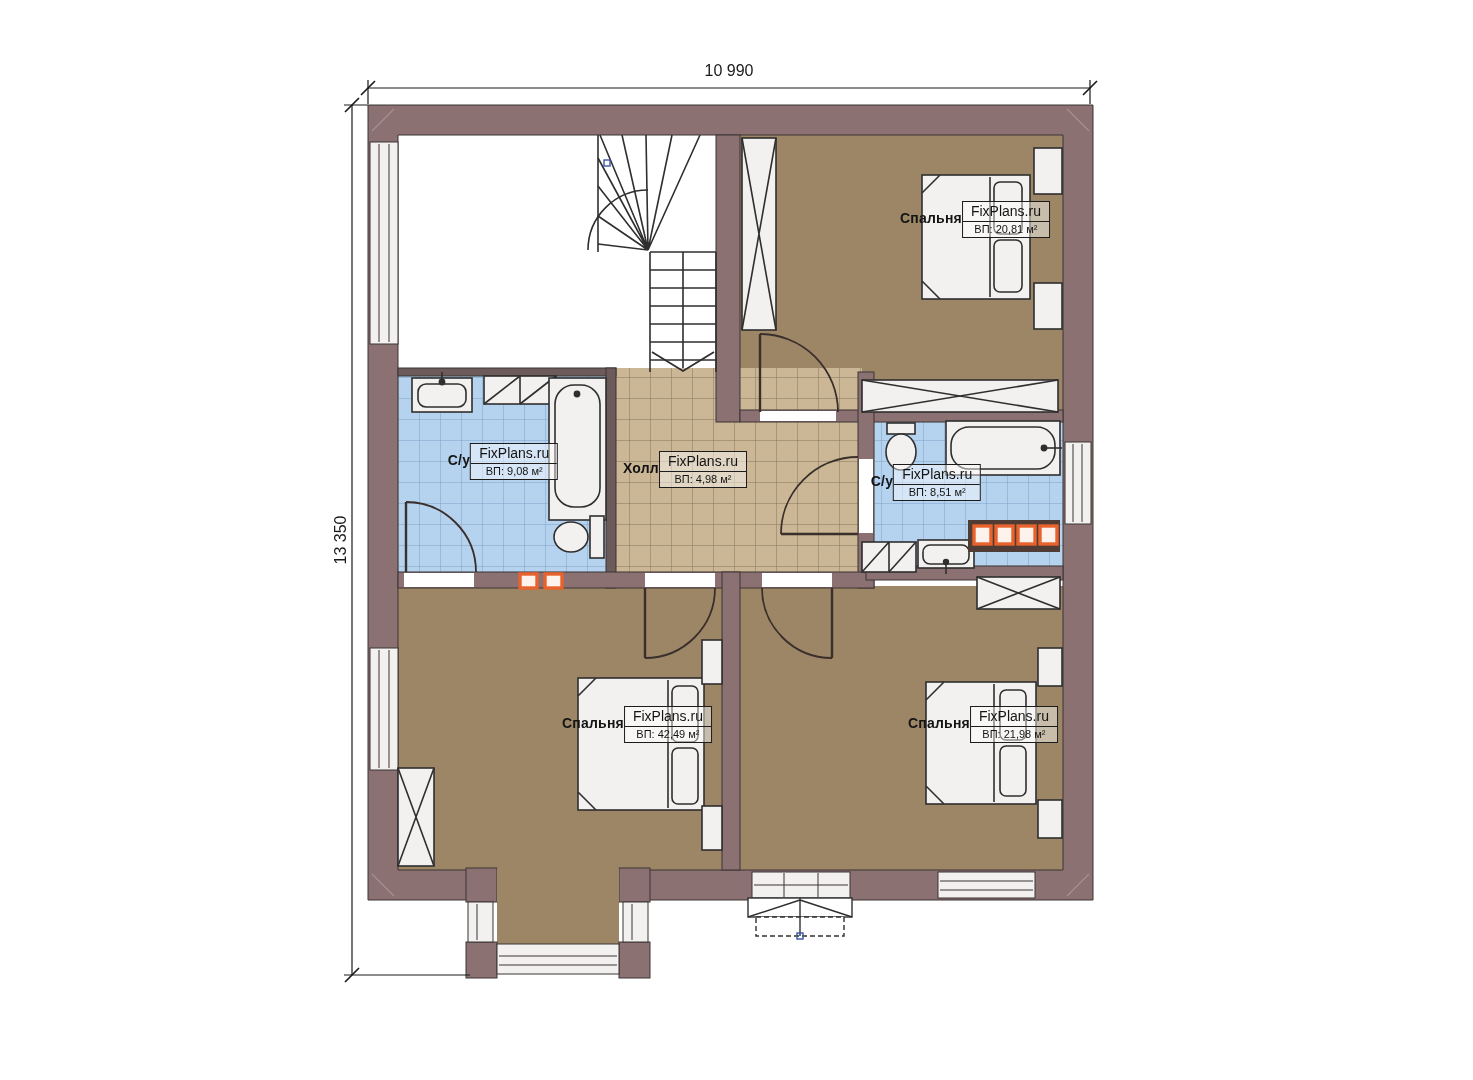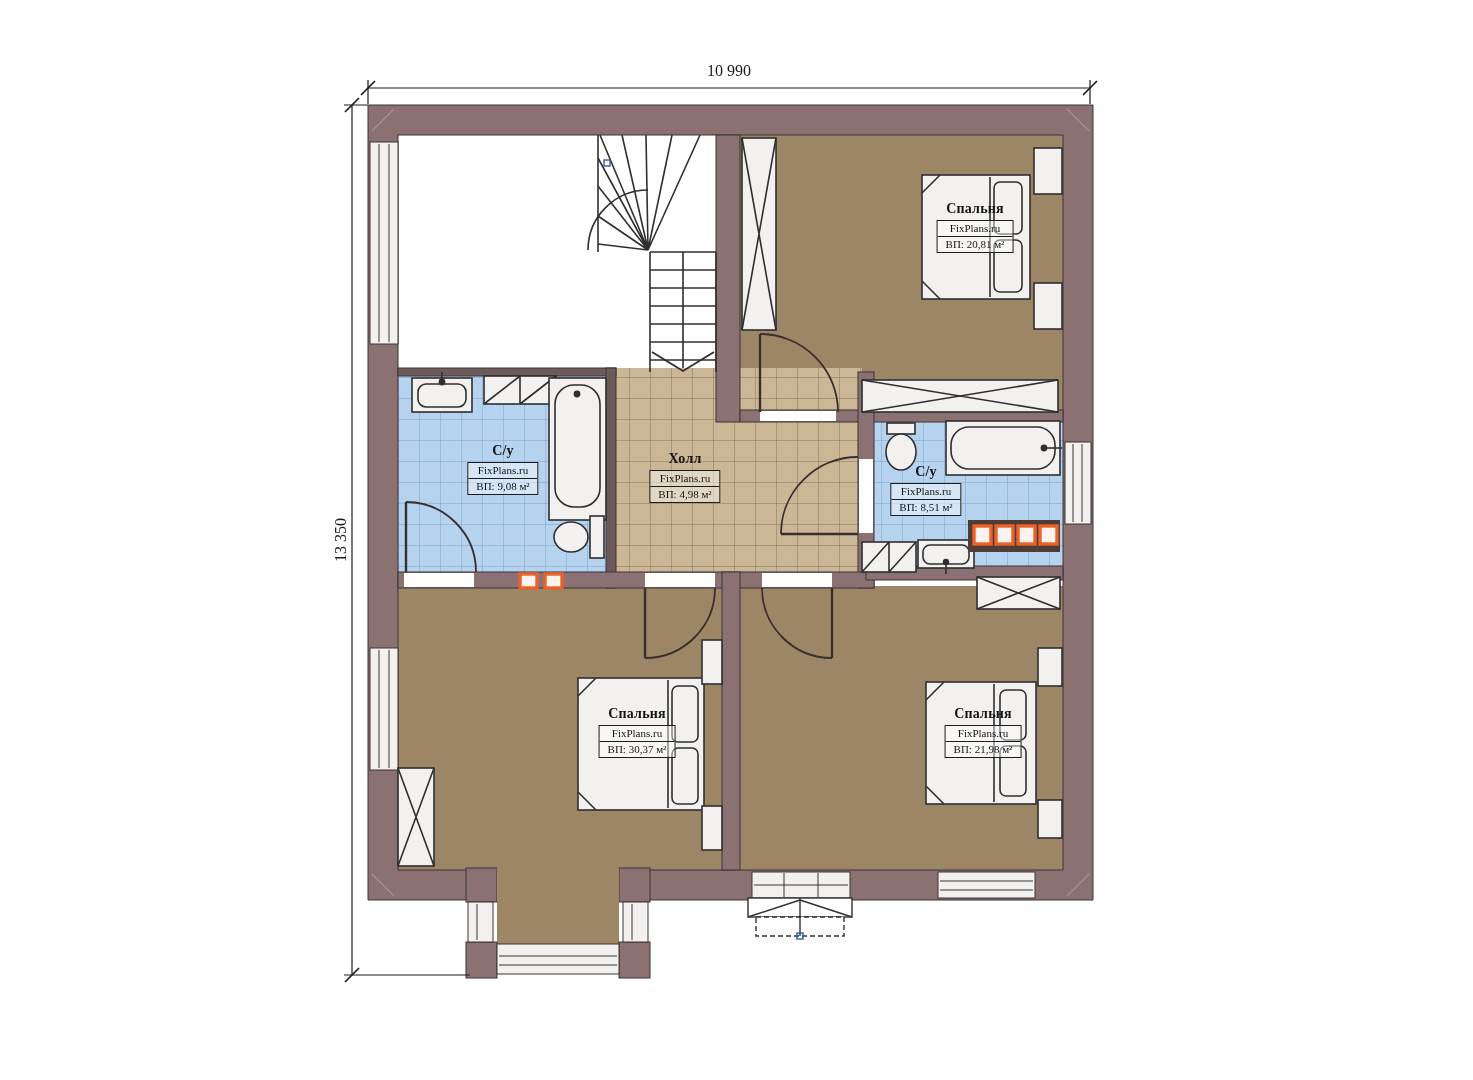--- a/index.html
+++ b/index.html
@@ -1,32 +1,32 @@
 <!DOCTYPE html>
 <html><head>
 <meta charset="utf-8">
 <style>
   html,body{margin:0;padding:0;background:#ffffff;}
   .canvas{
     position:relative;width:1345px;height:1080px;background:#ffffff;overflow:hidden;
-    font-family:Liberation Serif, serif;
+    font-family:Liberation Sans, sans-serif;
   }
   .plan-svg{position:absolute;left:0;top:0;}
   
   .room-label{
     position:absolute;transform:translateX(-50%);
-    display:flex;flex-direction:column;align-items:center;
+    display:flex;flex-direction:row;align-items:center;
     color:#141414;text-align:center;z-index:5;
   }
   .room-name{font-size:14px;font-weight:bold;letter-spacing:.2px;margin-bottom:3px;}
   .label-box{
     border:1.6px solid #1c1c1c;background:rgba(255,255,255,0.45);
   }
   .label-box .wm{
-    font-size:11px;padding:1px 8px 2px;border-bottom:1.6px solid #1c1c1c;white-space:nowrap;
+    font-size:14px;padding:1px 8px 2px;border-bottom:1.6px solid #1c1c1c;white-space:nowrap;
   }
   .label-box .area{
     font-size:11px;padding:1px 8px 2px;white-space:nowrap;
   }
   .dim-label{
     position:absolute;font-size:16px;color:#1a1a1a;z-index:4;white-space:nowrap;
   }
   .dim-label.vert{transform:translate(-50%,-50%) rotate(-90deg);}
   .dim-label.horiz{transform:translateX(-50%);}
 </style>
@@ -305,21 +305,21 @@
   <div class="label-box">
     <div class="wm">FixPlans.ru</div>
     <div class="area">ВП: 8,51 м²</div>
   </div>
 </div>
 
 <div class="room-label" style="left:637px;top:706px;">
   <div class="room-name">Спальня</div>
   <div class="label-box">
     <div class="wm">FixPlans.ru</div>
-    <div class="area">ВП: 30,37 м²</div>
+    <div class="area">ВП: 42,49 м²</div>
   </div>
 </div>
 
 <div class="room-label" style="left:983px;top:706px;">
   <div class="room-name">Спальня</div>
   <div class="label-box">
     <div class="wm">FixPlans.ru</div>
     <div class="area">ВП: 21,98 м²</div>
   </div>
 </div>

